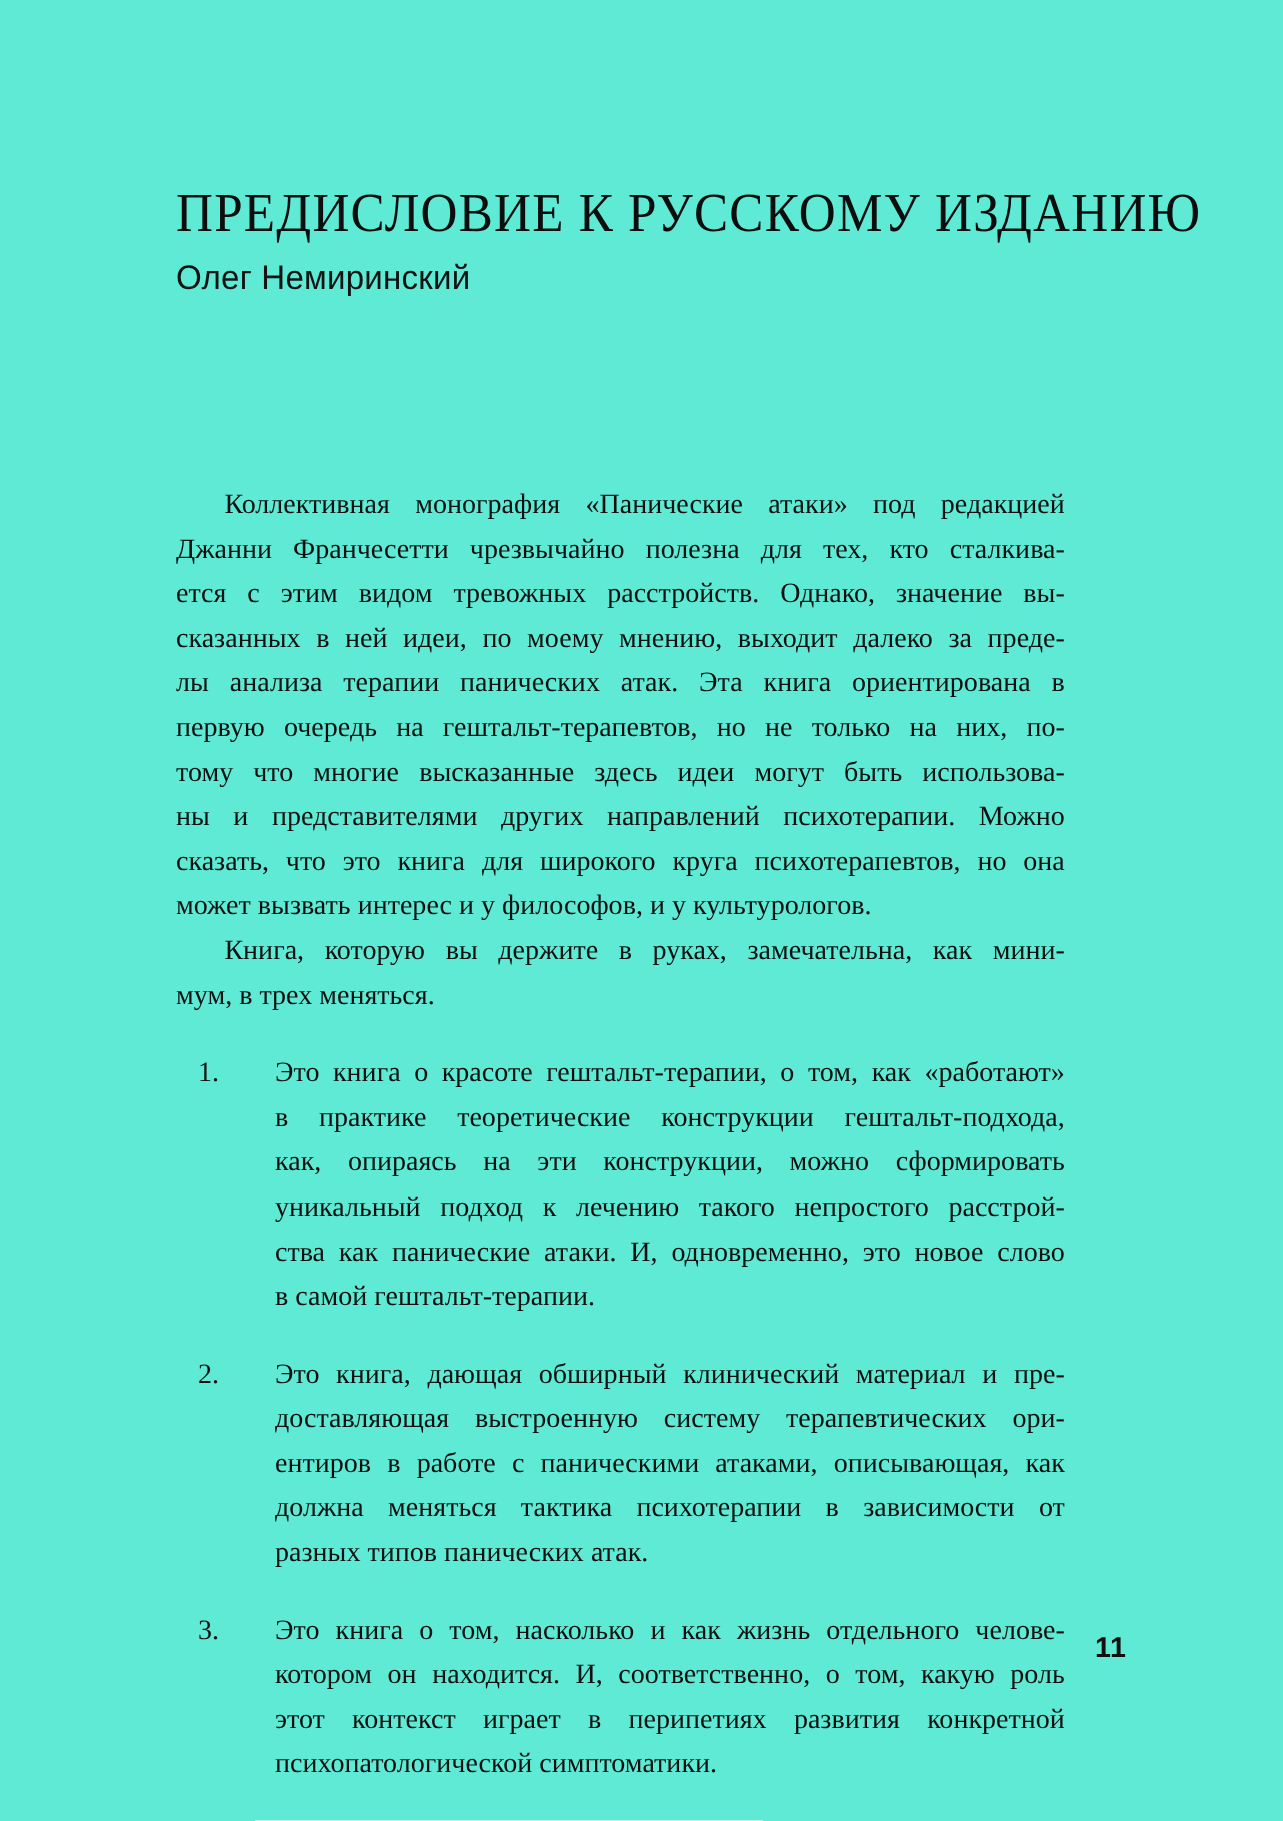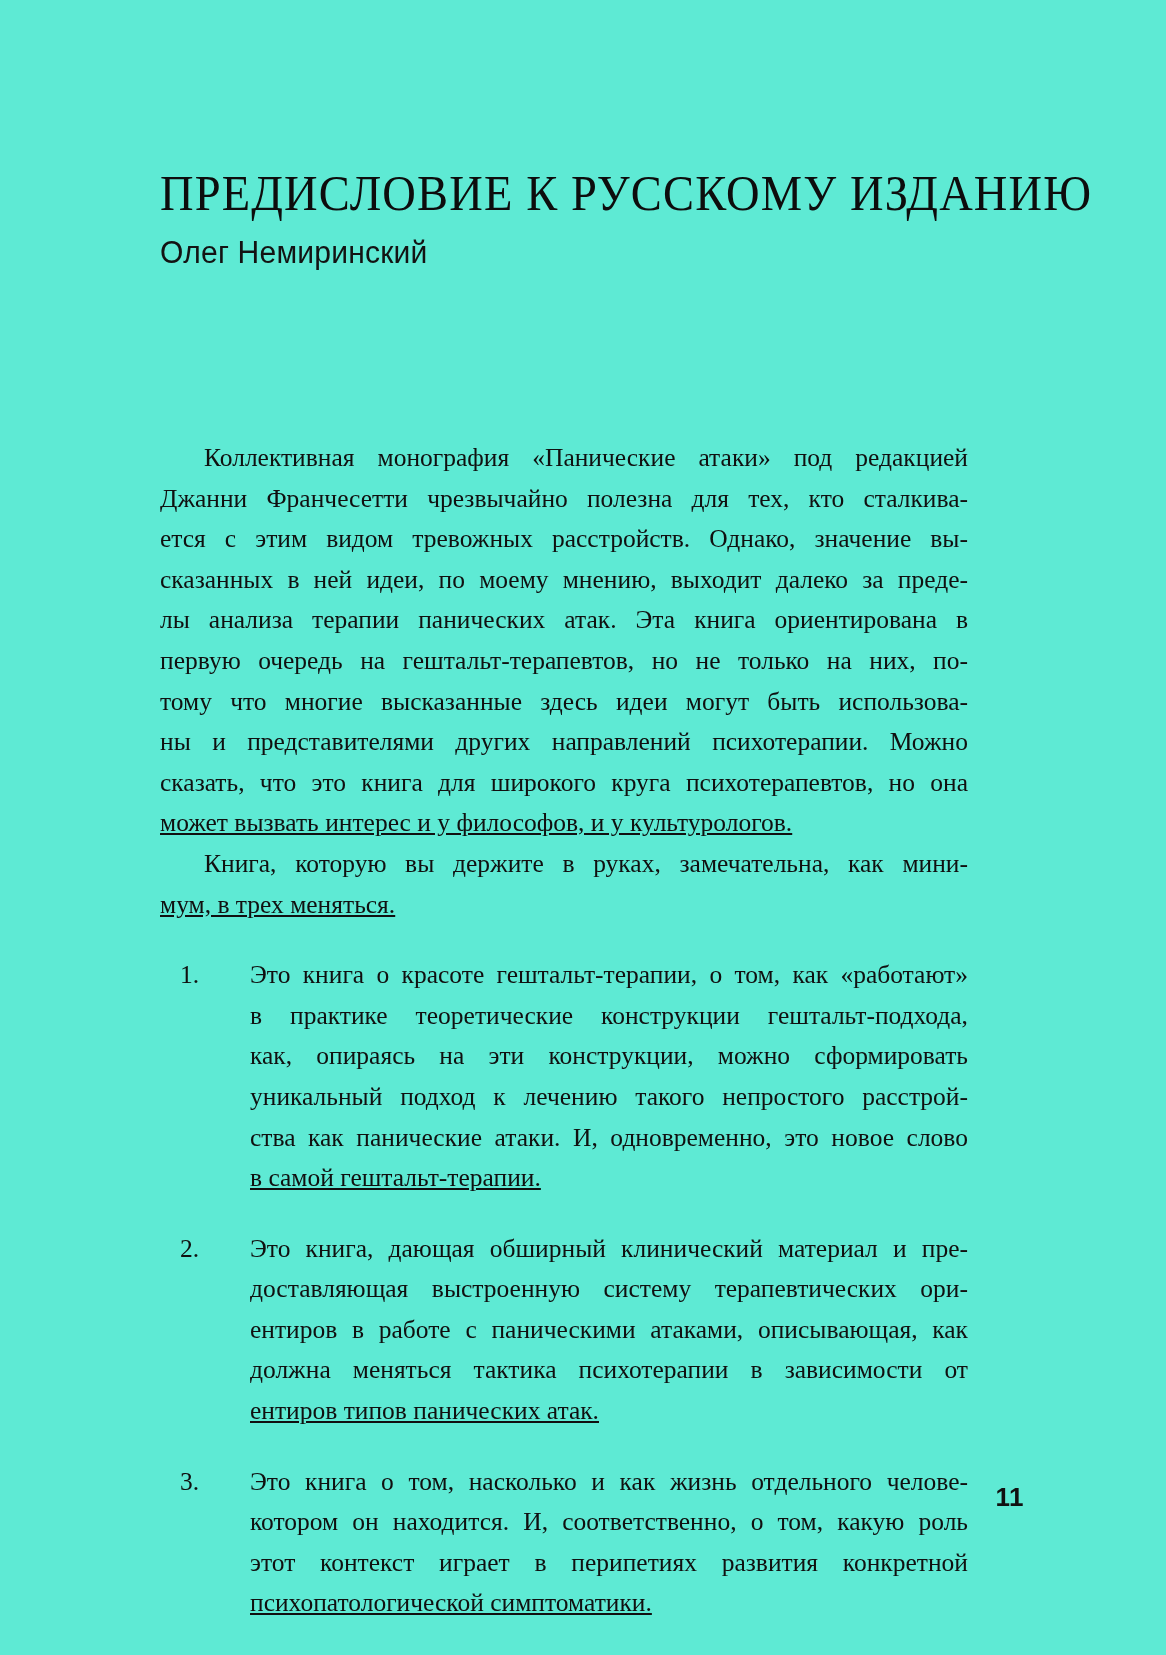--- a/index.html
+++ b/index.html
@@ -69,21 +69,20 @@
   .ln {
     display: block;
     text-align: justify;
     text-align-last: justify;
     white-space: nowrap;
     transform: scaleX(1);
   }
   .ln.last {
     text-align-last: left;
     white-space: normal;
-    text-decoration: underline;
   }
 
   
   .list {
     margin: 0;
     padding: 0;
     list-style: none;
   }
   .list-item {
     position: relative;
@@ -159,21 +158,21 @@
             <span class="ln last">в самой гештальт-терапии.</span>
           </span>
       </li>
       <li class="list-item">
         <span class="marker">2.</span>
         <span class="lines">
             <span class="ln">Это книга, дающая обширный клинический материал и пре-</span>
             <span class="ln">доставляющая выстроенную систему терапевтических ори-</span>
             <span class="ln">ентиров в работе с паническими атаками, описывающая, как</span>
             <span class="ln">должна меняться тактика психотерапии в зависимости от</span>
-            <span class="ln last">ентиров типов панических атак.</span>
+            <span class="ln last">разных типов панических атак.</span>
           </span>
       </li>
       <li class="list-item">
         <span class="marker">3.</span>
         <span class="lines">
             <span class="ln">Это книга о том, насколько и как жизнь отдельного челове-</span>
             <span class="ln">котором он находится. И, соответственно, о том, какую роль</span>
             <span class="ln">этот контекст играет в перипетиях развития конкретной</span>
             <span class="ln last">психопатологической симптоматики.</span>
           </span>

